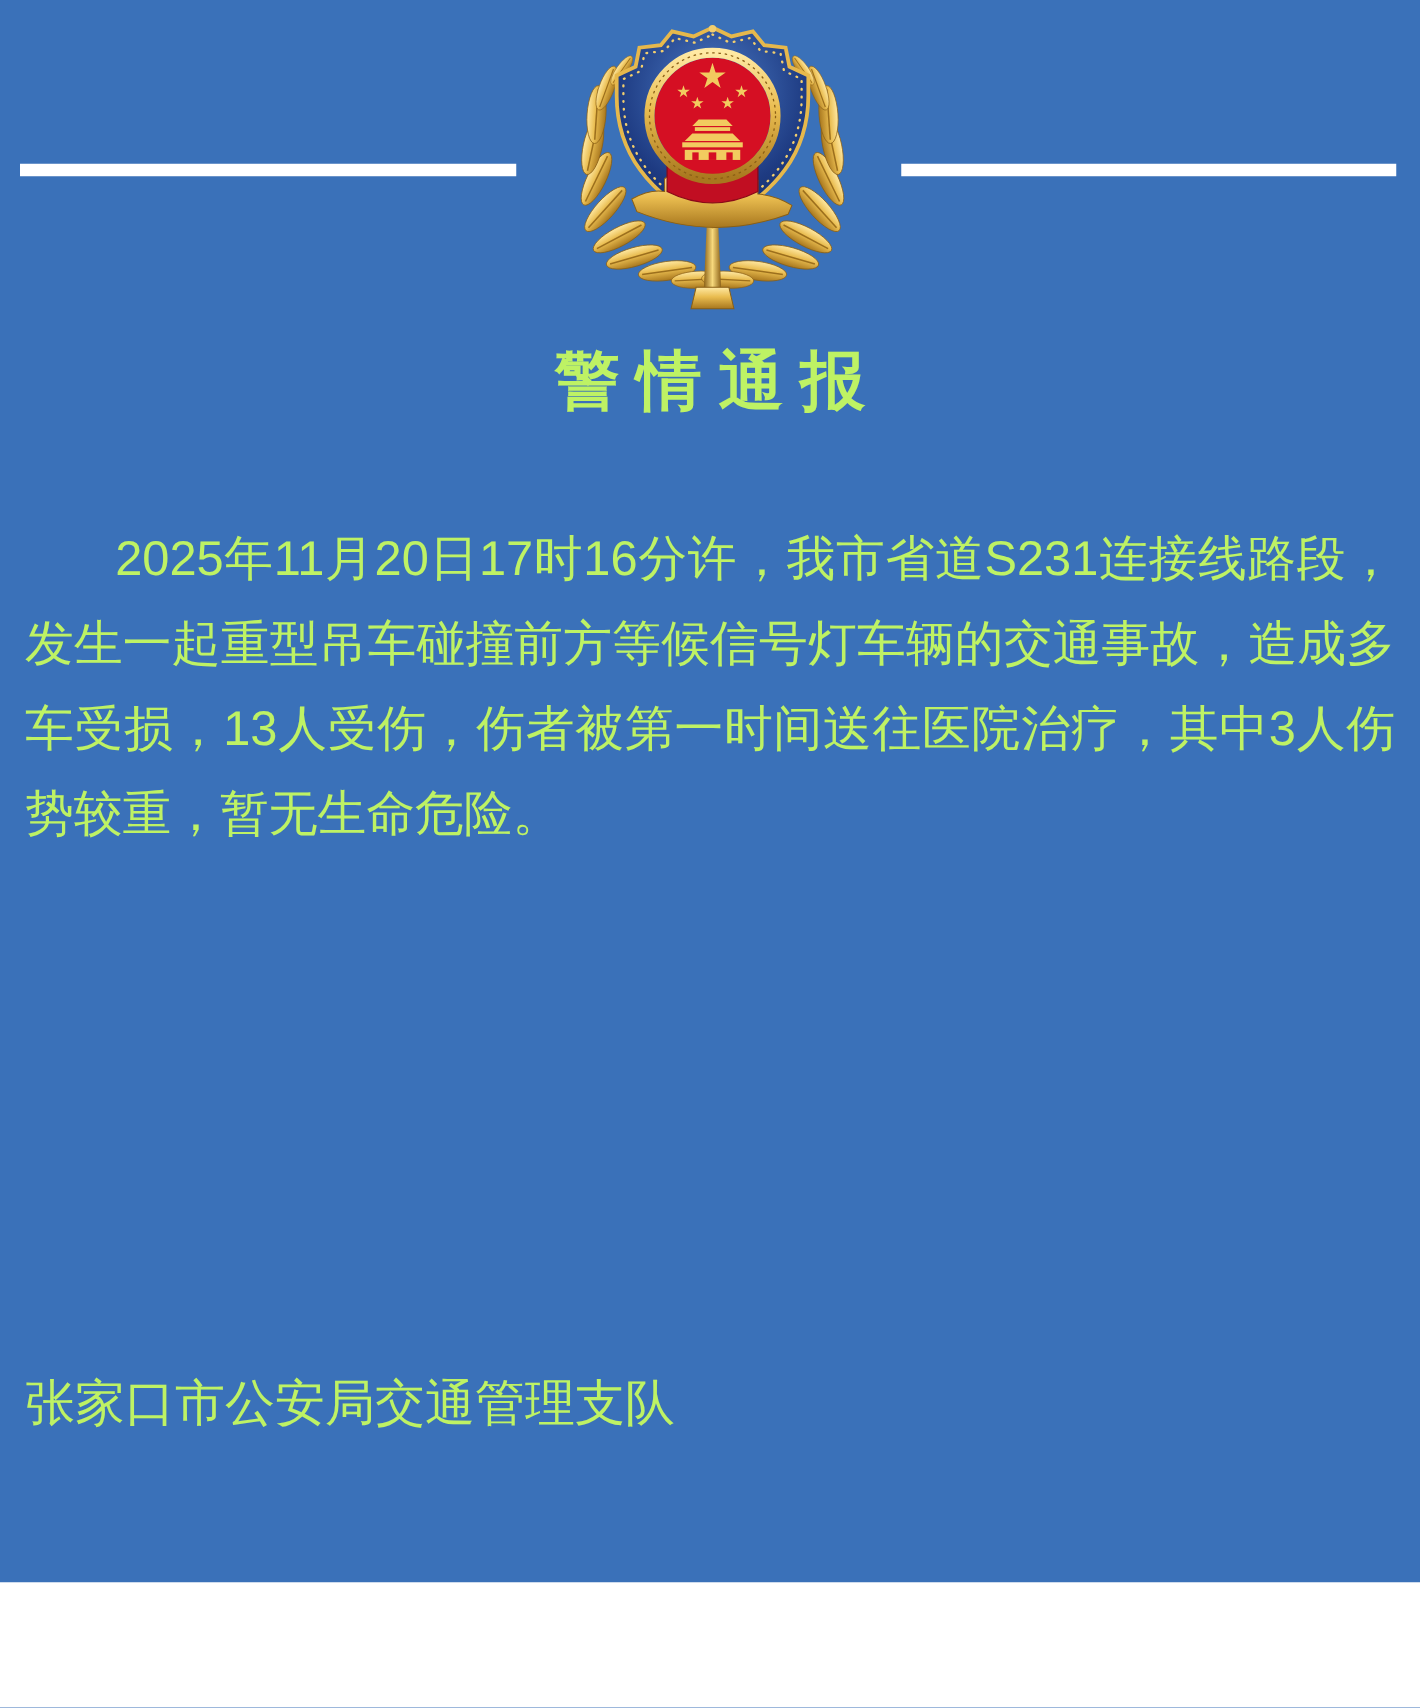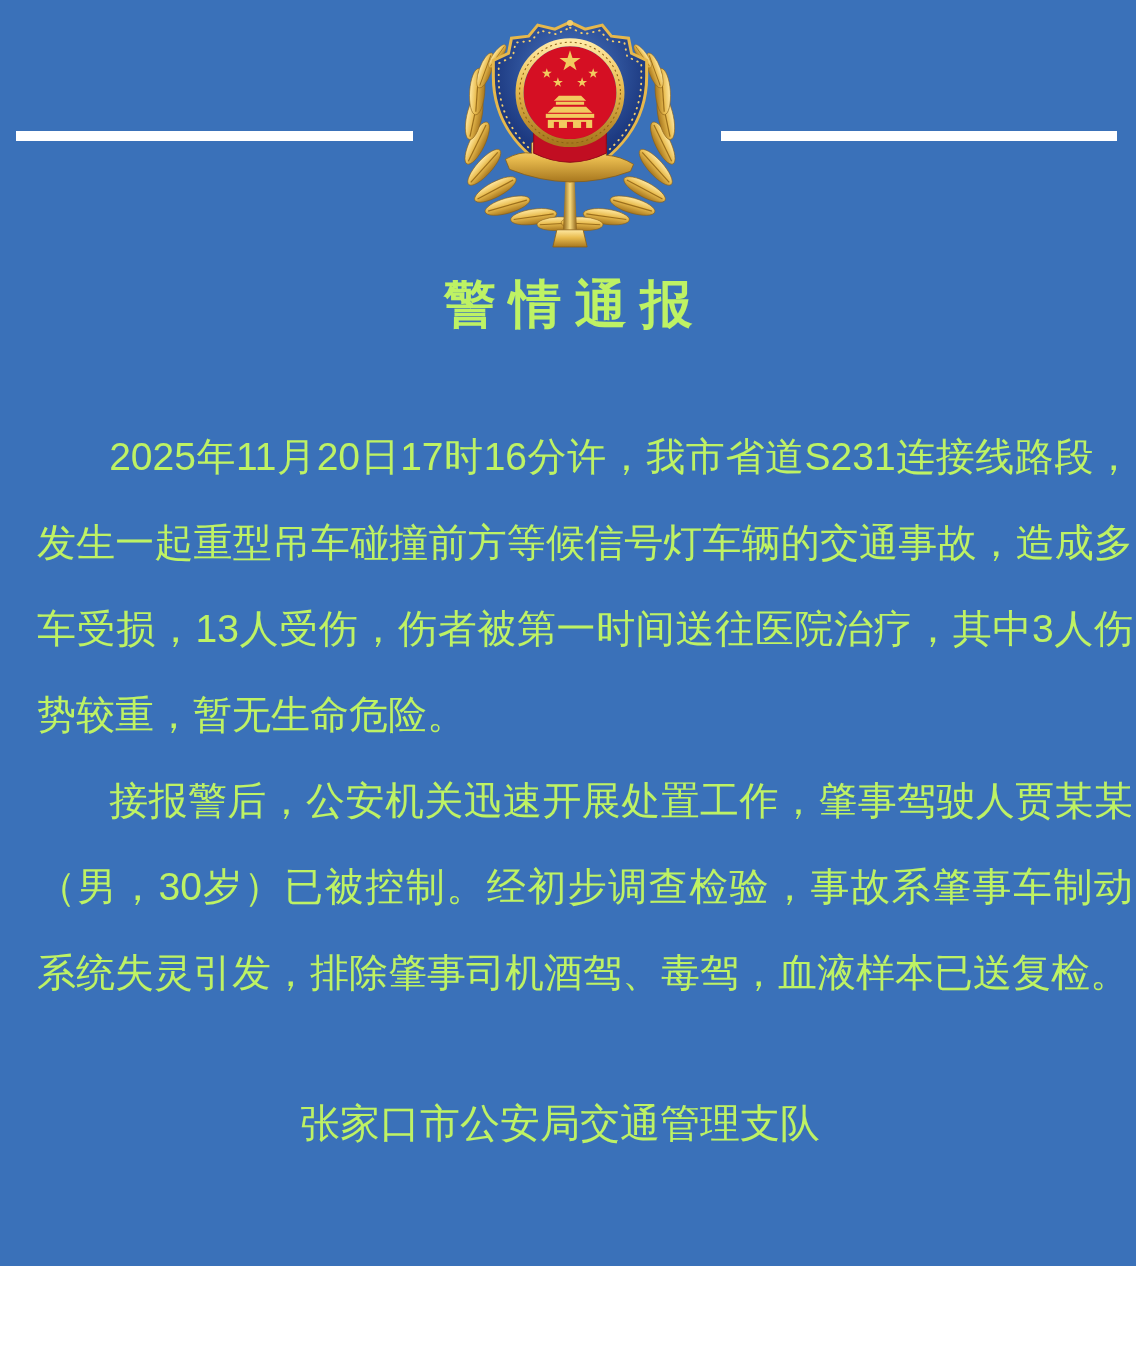--- a/index.html
+++ b/index.html
@@ -19,29 +19,28 @@
   .emblem svg{width:100%;height:100%;display:block;}
   .title{
     position:absolute;top:270px;left:0;width:100%;
     text-align:center;
     font-size:52px;font-weight:bold;
     letter-spacing:0.26em;text-indent:0.26em;
     white-space:nowrap;
   }
   .notice-body{
     position:absolute;top:414px;left:20px;width:1096px;
-    font-size:39px;line-height:86px;
+    font-size:39px;line-height:68px;
     text-align:justify;
     word-break:break-all;
-    margin-left:17px;
   }
   .notice-body p{margin:0;text-indent:1.85em;}
   .signature{
     position:absolute;top:1090px;right:36px;left:20px;
-    text-align:center;
+    text-align:left;
     font-size:40px;line-height:66px;
   }
   .signature div{white-space:nowrap;}
 </style>
 </head>
 <body>
 
 <div class="page">
 
   <div class="rule rule-top-left"></div>
@@ -123,21 +122,20 @@
         <rect x="117" y="105" width="6" height="6"></rect>
         <rect x="131" y="105" width="5" height="6"></rect>
       </g>
     </svg>
   </div>
 
   <div class="title">警情通报</div>
 
   <div class="notice-body">
     <p>2025年11月20日17时16分许，我市省道S231连接线路段，发生一起重型吊车碰撞前方等候信号灯车辆的交通事故，造成多车受损，13人受伤，伤者被第一时间送往医院治疗，其中3人伤势较重，暂无生命危险。</p>
-    <p>接报警后，公安机关迅速开展处置工作，肇事驾驶人贾某某（男，30岁）已被控制。经初步调查检验，事故系肇事车制动系统失灵引发，排除肇事司机酒驾、毒驾，血液样本已送复检。</p>
   </div>
 
   <div class="signature">
     <div>张家口市公安局交通管理支队</div>
   </div>
 
   <div class="rule rule-bottom"></div>
 
 </div>
 

